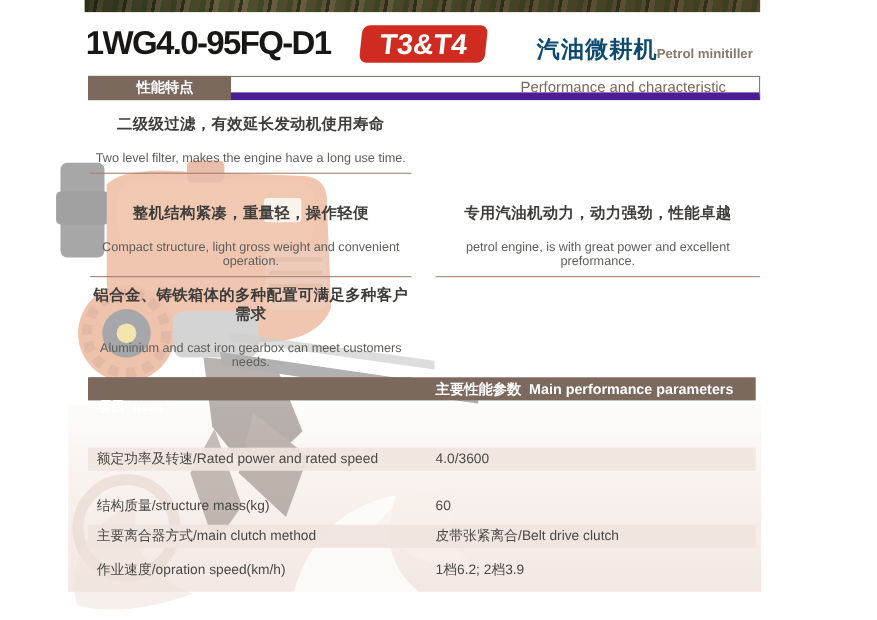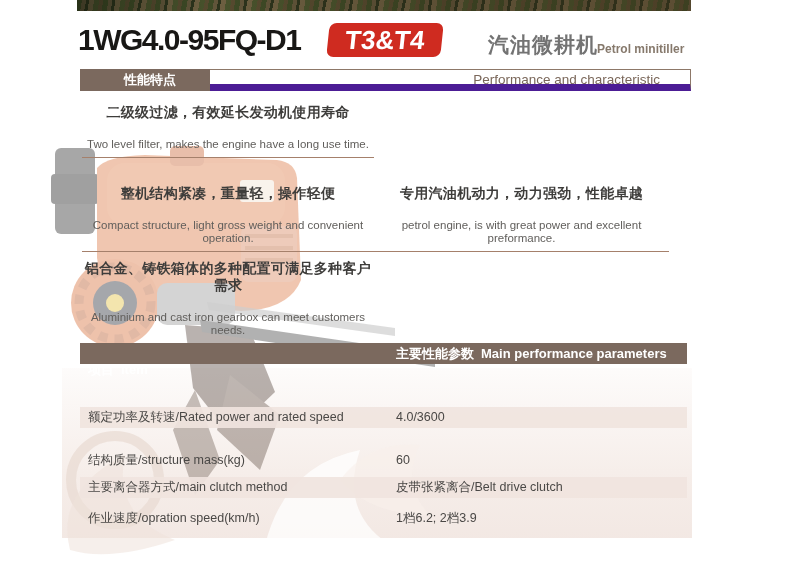--- a/index.html
+++ b/index.html
@@ -30,21 +30,21 @@
   .model-title{
     position:absolute;left:78px;top:24px;
     font-size:30px;font-weight:800;letter-spacing:-1.5px;color:#181715;line-height:32px;
   }
   .badge{
     position:absolute;left:328px;top:23px;width:114px;height:34px;
     background:#cf2b20;border-radius:7px;transform:skewX(-6deg);
     display:flex;align-items:center;justify-content:center;
   }
   .badge .badge-text{font-size:26px;font-weight:800;color:#ffffff;line-height:34px;}
-  .prod-cn{position:absolute;left:488px;top:31px;font-size:21px;font-weight:700;color:#737373;letter-spacing:1px;}
+  .prod-cn{position:absolute;left:488px;top:31px;font-size:21px;font-weight:700;color:#0c4a6e;letter-spacing:1px;}
   .prod-en{position:absolute;left:597px;top:42px;font-size:12px;font-weight:700;color:#86796c;}
 
   
   .section-bar{
     position:absolute;left:80px;top:69px;width:611px;height:22px;
     border-top:1px solid #8d7868;border-bottom:7px solid #4c1d95;border-right:1px solid #8d7868;
     background:#ffffff;
   }
   .section-bar .cn-block{
     position:absolute;left:0;top:-1px;height:22px;width:130px;background:#7b695e;
@@ -56,21 +56,21 @@
 
   
   .feat{position:absolute;width:292px;}
   .feat .cn{font-size:14px;font-weight:600;color:#3e3d3b;line-height:17px;letter-spacing:.3px;}
   .feat .en{font-size:11.5px;color:#605e5b;line-height:13px;margin-top:17px;}
   .feat .rule{border-bottom:1px solid #a5806b;margin-top:6px;}
   .f-l1{left:82px;top:104px;}
   .f-l2{left:82px;top:185px;}
   .f-l3{left:82px;top:260px;}
   .f-r1{left:396px;top:104px;width:295px;}
-  .f-r2{left:374px;top:185px;width:295px;}
+  .f-r2{left:396px;top:185px;width:295px;}
 
   
   .spec-header{
     position:absolute;left:80px;top:343px;width:607px;height:21px;
     background:#7b695e;color:#ffffff;font-size:13px;font-weight:700;line-height:21px;
   }
   .spec-header .item{position:absolute;left:8px;top:16px;}
   .spec-header .params{position:absolute;left:316px;top:0;}
   .spec-header .en-part{margin-left:7px;}
 

